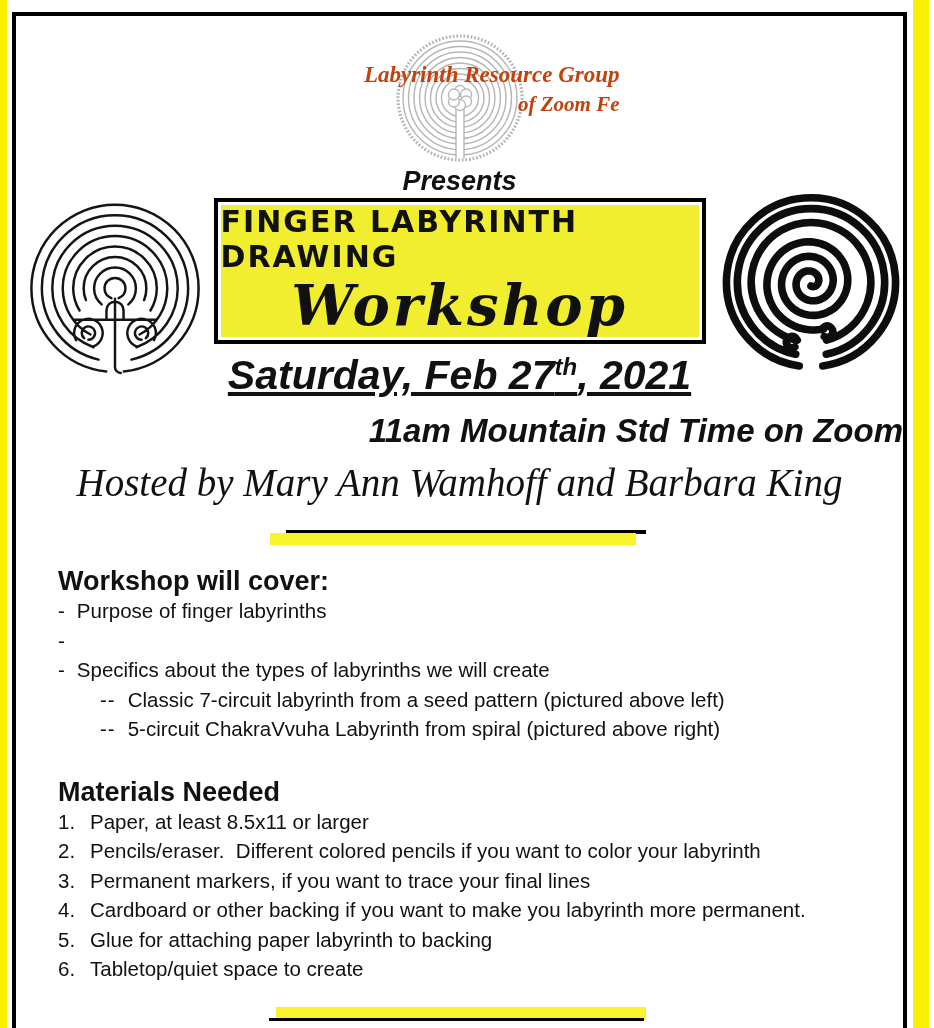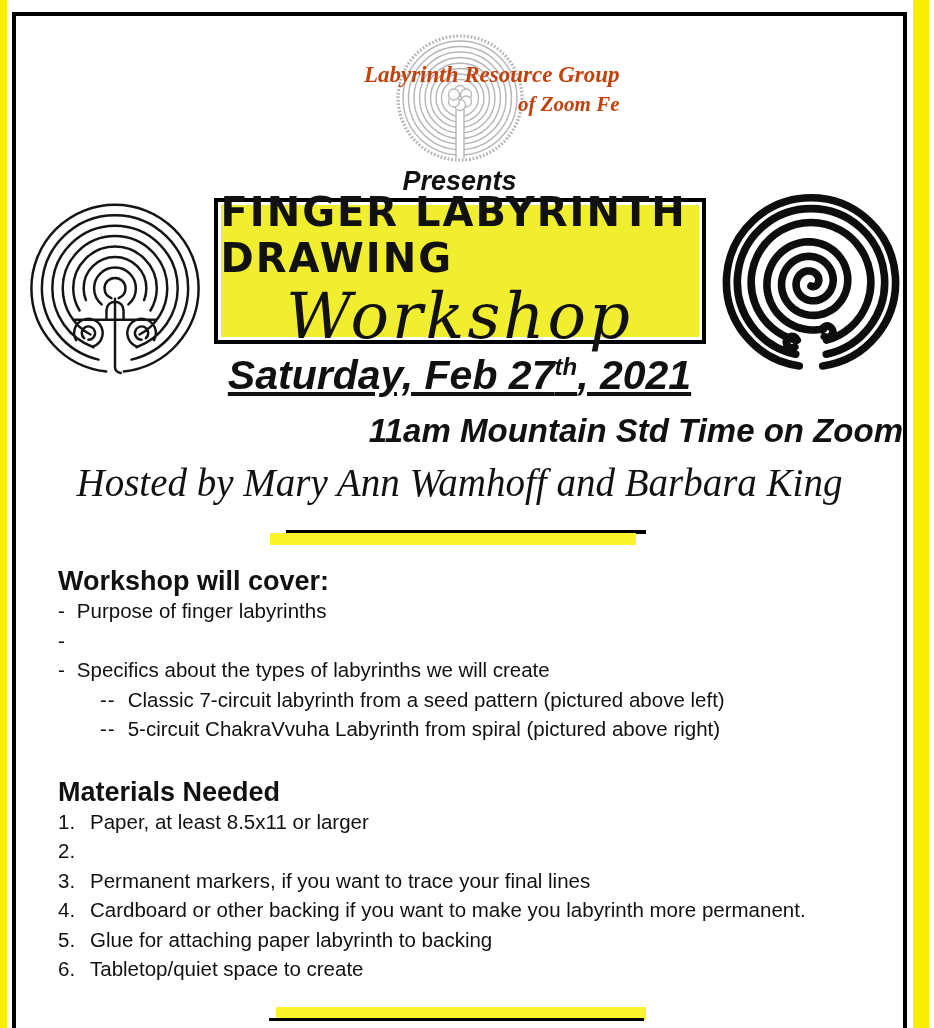--- a/index.html
+++ b/index.html
@@ -22,23 +22,23 @@
   .logo-line1{top:32px;font-size:23px;}
   .logo-line2{top:62px;font-size:21px;}
   .presents{position:absolute;top:150px;width:100%;text-align:center;
     font-style:italic;font-weight:600;font-size:27px;}
   .title-box{
     position:absolute;top:182px;left:50%;transform:translateX(-50%);
     width:492px;height:146px;border:4px solid #000;background:#fff;
     box-sizing:border-box;padding:3px;}
   .title-box-in{background:#f1ee30;width:100%;height:100%;box-sizing:border-box;
     display:flex;flex-direction:column;align-items:center;justify-content:center;}
-  .title-line1{font-weight:bold;font-size:40px;letter-spacing:2px;font-family:"DejaVu Sans",sans-serif;}
-  .title-line2{font-family:"DejaVu Serif",serif;font-weight:normal;font-style:italic;
-    font-size:64px;letter-spacing:3px;margin-top:-2px;}
+  .title-line1{font-weight:bold;font-size:30px;letter-spacing:2px;font-family:"DejaVu Sans",sans-serif;}
+  .title-line2{font-family:"DejaVu Serif",serif;font-weight:bold;font-style:italic;
+    font-size:56px;letter-spacing:3px;margin-top:-2px;}
   .lab-left{position:absolute;left:4px;top:184px;}
   .lab-right{position:absolute;right:-3px;top:176px;}
   .date-line{position:absolute;top:336px;width:100%;text-align:center;
     font-weight:bold;font-style:italic;font-size:41px;text-decoration:underline;}
   .date-line .sup{font-size:24px;position:relative;top:-14px;}
   .time-line{position:absolute;top:396px;width:100%;text-align:right;
     font-weight:bold;font-style:italic;font-size:33px;}
   .hosted-line{position:absolute;top:444px;width:100%;text-align:center;
     font-family:"Liberation Serif",serif;font-style:italic;font-size:39px;}
   .divider-top{position:absolute;top:514px;left:50%;transform:translateX(-50%);
@@ -156,20 +156,21 @@
     </ul>
 
     <div class="sec-heading materials">Materials Needed</div>
     <ul>
       <li>
           <span class="num">1.</span>
           <span class="t">Paper, at least 8.5x11 or larger</span>
         </li>
       <li>
           <span class="num">2.</span>
+          <span class="t">Pencils/eraser.  Different colored pencils if you want to color your labyrinth</span>
         </li>
       <li>
           <span class="num">3.</span>
           <span class="t">Permanent markers, if you want to trace your final lines</span>
         </li>
       <li>
           <span class="num">4.</span>
           <span class="t">Cardboard or other backing if you want to make you labyrinth more permanent.</span>
         </li>
       <li>

